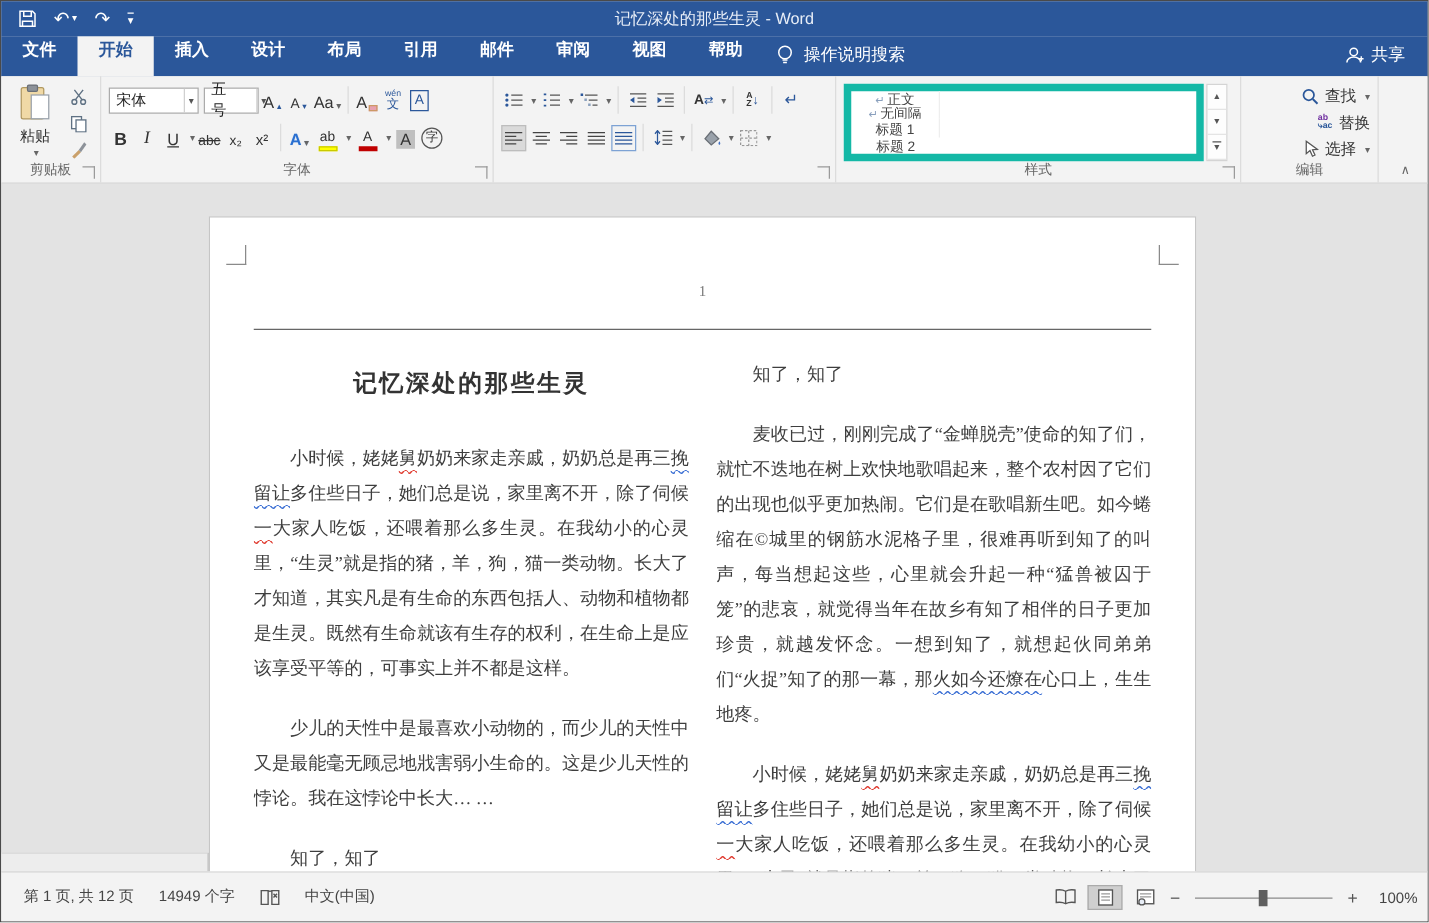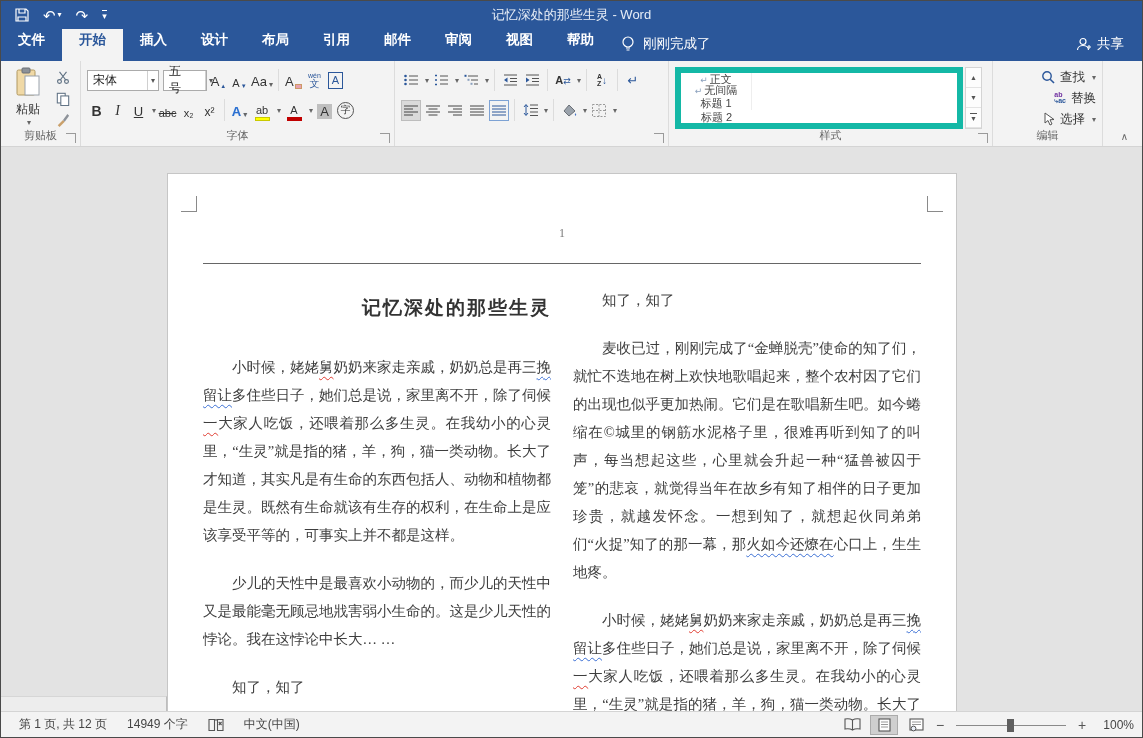--- a/index.html
+++ b/index.html
@@ -102,28 +102,28 @@
   .docarea { flex:1; position:relative; overflow:hidden; background:#e3e3e3; }
   .page { position:absolute; left:166px; top:26px; width:790px; height:900px; background:#fff; border:1px solid #c6c6c6; }
   .cropmark { position:absolute; width:16px; height:16px; }
   .cm-tl { left:13px; top:22px; border-right:1px solid #8a8a8a; border-bottom:1px solid #8a8a8a; }
   .cm-tr { right:13px; top:22px; border-left:1px solid #8a8a8a; border-bottom:1px solid #8a8a8a; }
   .pg-header-num { position:absolute; top:52px; left:0; right:0; text-align:center; font-size:12px; color:#7a7a7a; font-family:"Liberation Serif",serif; }
   .pg-header-rule { position:absolute; top:89px; left:35px; right:35px; border-top:1.5px solid #666; }
   .pg-content { position:absolute; top:112px; left:35px; right:35px; bottom:0; display:flex; gap:22px; overflow:hidden;
                 font-family:"Liberation Serif","DejaVu Serif",serif; color:#3e3e3e; }
   .col { flex:1; }
-  .doc-title { font-size:19px; font-weight:bold; text-align:right; letter-spacing:2px; color:#333; line-height:30px; margin:7px 0 30px; }
+  .doc-title { font-size:19px; font-weight:bold; text-align:center; letter-spacing:2px; color:#333; line-height:30px; margin:7px 0 30px; }
   .doc-para { font-size:14.5px; line-height:28px; text-indent:2em; text-align:justify; margin-bottom:20px; }
   .sq-red { text-decoration:underline; text-decoration-style:wavy; text-decoration-color:#e03c31; text-decoration-thickness:1px; text-underline-offset:4px; }
   .sq-blue { text-decoration:underline; text-decoration-style:wavy; text-decoration-color:#3b6fd4; text-decoration-thickness:1px; text-underline-offset:4px; }
   .hscroll-thumb { position:absolute; left:0; bottom:0; width:166px; height:15px; background:#ededed; border-top:1px solid #d6d6d6; border-right:1px solid #bdbdbd; }
 
   
-  .statusbar { height:26px; background:#f3f3f3; border-top:1px solid #d4d4d4; display:flex; align-items:center; font-size:12px; color:#444; padding:0 8px; flex:none; }
+  .statusbar { height:40px; background:#f3f3f3; border-top:1px solid #d4d4d4; display:flex; align-items:center; font-size:12px; color:#444; padding:0 8px; flex:none; }
   .sb-item { padding:0 10px; display:flex; align-items:center; gap:4px; }
   .sb-right { margin-left:auto; display:flex; align-items:center; gap:4px; }
   .viewbtn { width:28px; height:20px; display:flex; align-items:center; justify-content:center; }
   .viewbtn.active { background:#cfcfcf; border:1px solid #ababab; }
   .zoom-track { width:110px; height:14px; position:relative; margin:0 6px; }
   .zoom-track .line { position:absolute; top:7px; left:0; right:0; border-top:1px solid #8a8a8a; }
   .zoom-track .tick { position:absolute; top:3px; left:54px; width:1px; height:9px; background:#8a8a8a; }
   .zoom-track .thumb { position:absolute; top:1px; left:51px; width:7px; height:13px; background:#5f5f5f; }
   .zoom-pm { font-size:14px; color:#555; width:12px; text-align:center; }
   .zoom-val { width:42px; text-align:right; }
@@ -163,21 +163,21 @@
     <span class="tab">引用</span>
     <span class="tab">邮件</span>
     <span class="tab">审阅</span>
     <span class="tab">视图</span>
     <span class="tab">帮助</span>
     <span class="tellme">
       <svg width="14" height="18" viewBox="0 0 14 18">
           <circle cx="7" cy="7" r="5" fill="none" stroke="#fff" stroke-width="1.2"></circle>
           <path d="M5 13 h4 M5.5 15 h3" stroke="#fff" stroke-width="1.2"></path>
         </svg>
-      <span>刚刚完成了</span>
+      <span>操作说明搜索</span>
     </span>
     <span class="share">
       <svg width="15" height="15" viewBox="0 0 15 15">
           <circle cx="7" cy="4.5" r="3" fill="none" stroke="#fff" stroke-width="1.2"></circle>
           <path d="M1.5 13 c0-3 3-4.5 5.5-4.5 s5.5 1.5 5.5 4.5" fill="none" stroke="#fff" stroke-width="1.2"></path>
           <path d="M11 10 h4 M13 8 v4" stroke="#fff" stroke-width="1.1"></path>
         </svg>
       <span>共享</span>
     </span>
   </div>

